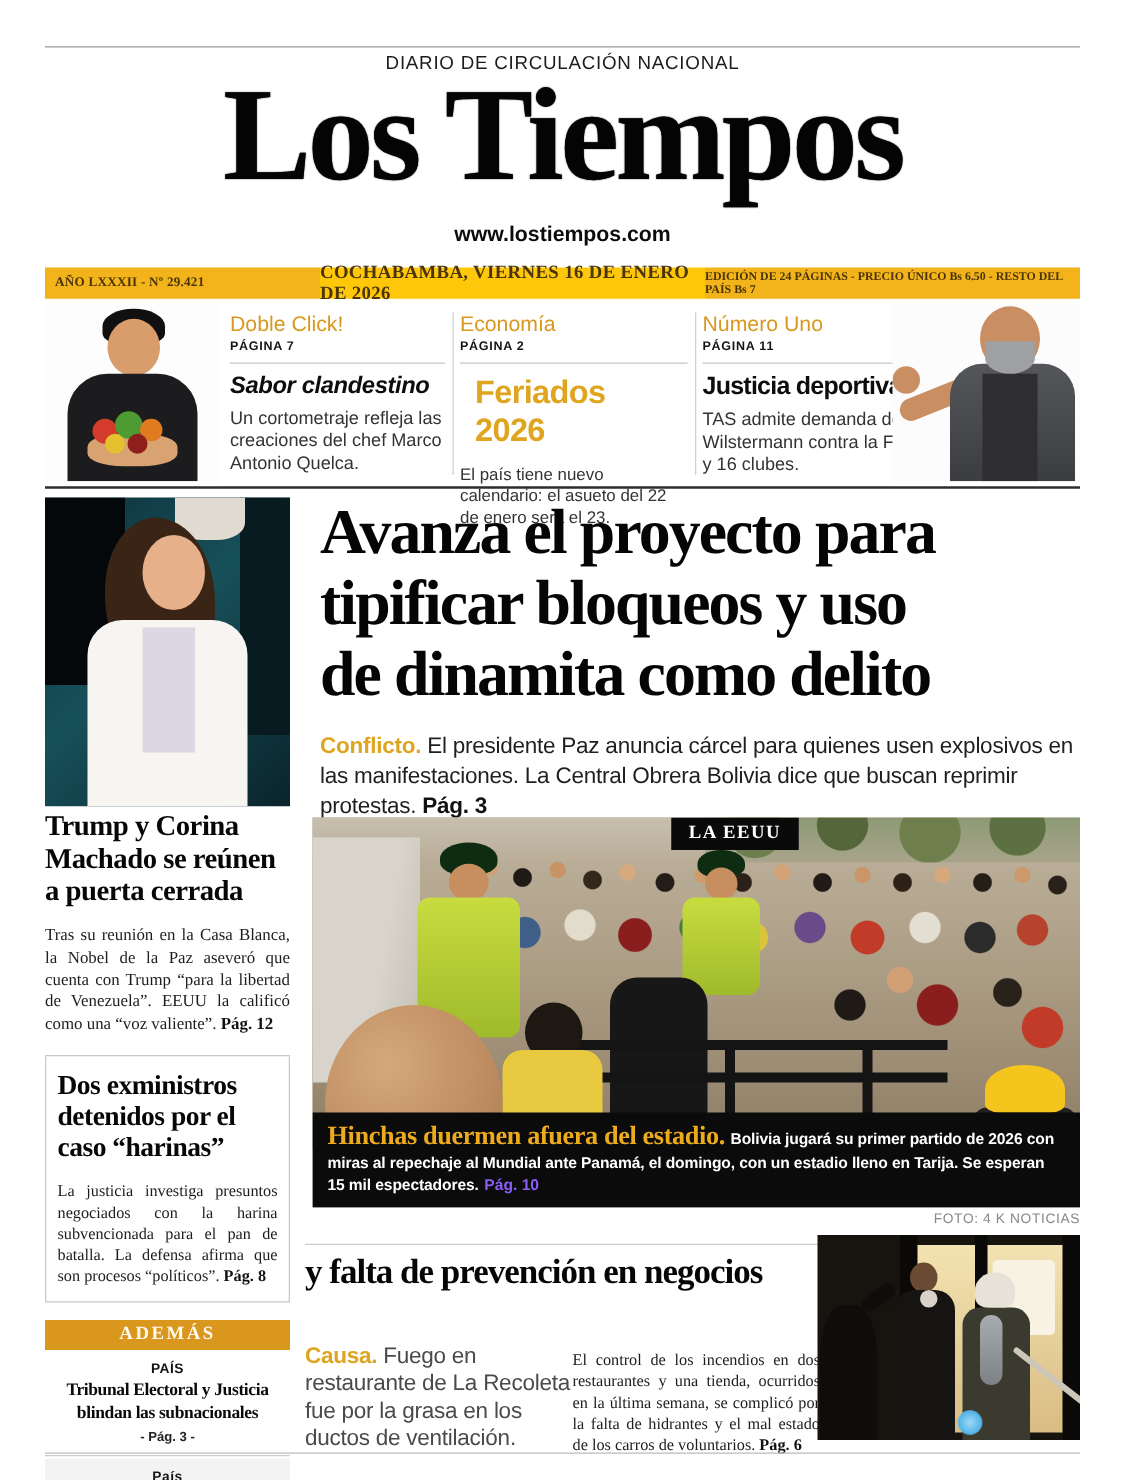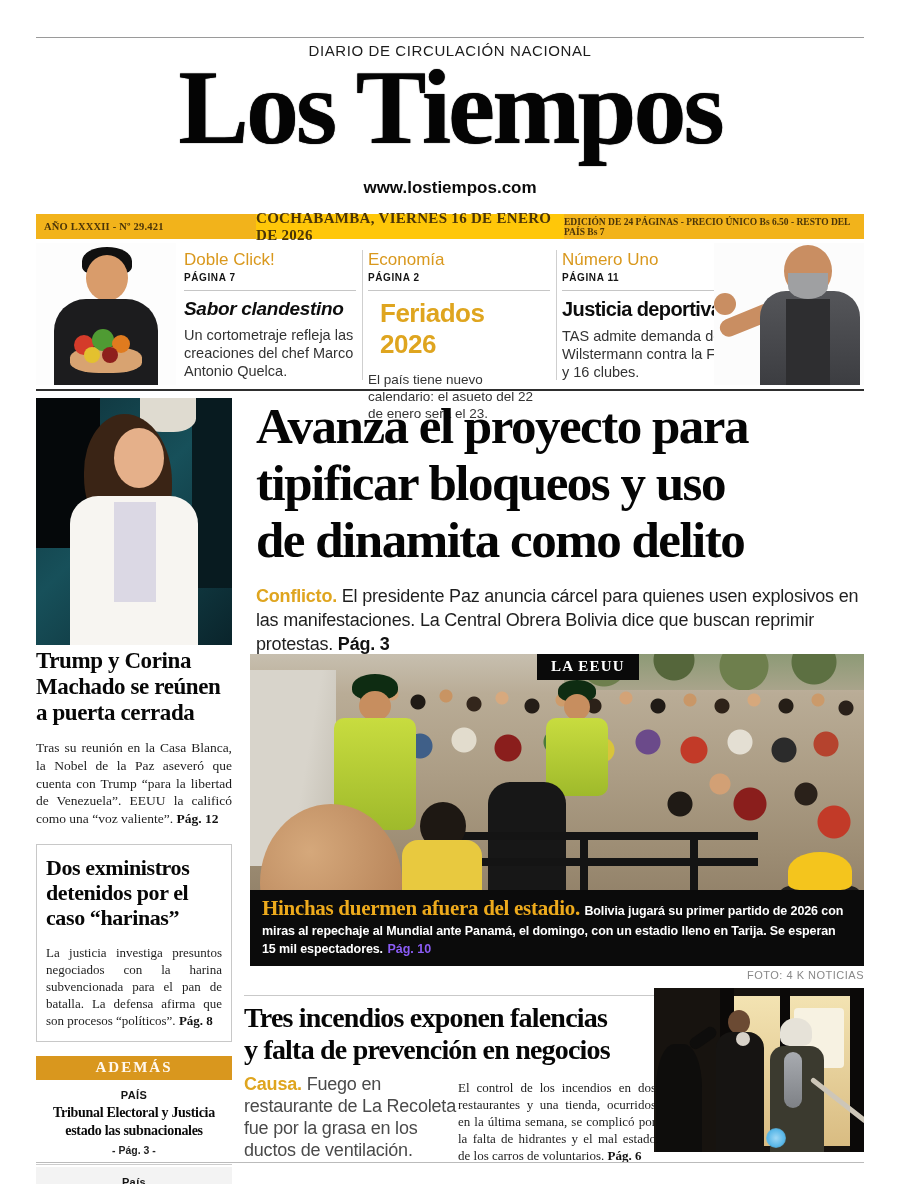--- a/index.html
+++ b/index.html
@@ -253,21 +253,21 @@
       <div class="col-body" style="font-size:13px;">
         <span>La justicia investiga presuntos negociados con la harina subvencionada para el pan de batalla. La defensa afirma que son procesos “políticos”.</span>
         <span class="pg">Pág. 8</span>
       </div>
     </div>
 
     <div class="ademas">
       <div class="ademas-bar">ADEMÁS</div>
       <div class="ademas-item">
         <div class="ademas-kicker">PAÍS</div>
-        <div class="ademas-title">Tribunal Electoral y Justicia estado las subnacionales</div>
+        <div class="ademas-title">Tribunal Electoral y Justicia blindan las subnacionales</div>
         <div class="ademas-page">- Pág. 3 -</div>
       </div>
       <div class="ademas-item alt">
         <div class="ademas-kicker">País</div>
 
       </div>
     </div>
   </div>
 
   <div class="abs photo stadium-photo">
@@ -303,21 +303,20 @@
     <div class="caption-bar">
       <span class="cap-title">Hinchas duermen afuera del estadio.</span>
       <span class="cap-text">Bolivia jugará su primer partido de 2026 con miras al repechaje al Mundial ante Panamá, el domingo, con un estadio lleno en Tarija. Se esperan 15 mil espectadores.</span>
       <span class="cap-page">Pág. 10</span>
     </div>
   </div>
   <div class="abs credit">FOTO: 4 K NOTICIAS</div>
 
   <div class="abs bottom-rule"></div>
   <div class="abs bottom-head">
-    <div class="hl">Tres incendios exponen falencias</div>
     <div class="hl">y falta de prevención en negocios</div>
   </div>
   <div class="abs bottom-sub">
     <span class="kicker">Causa.</span>
     <span>Fuego en restaurante de La Recoleta fue por la grasa en los ductos de ventilación.</span>
   </div>
   <div class="abs bottom-body">
     <span>El control de los incendios en dos restaurantes y una tienda, ocurridos en la última semana, se complicó por la falta de hidrantes y el mal estado de los carros de voluntarios.</span>
     <span class="pg">Pág. 6</span>
   </div>

